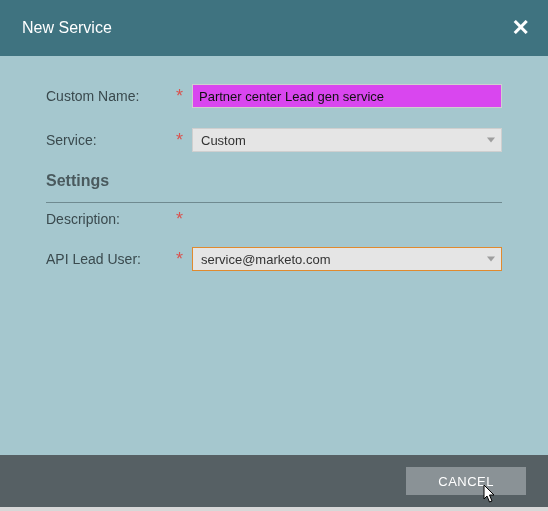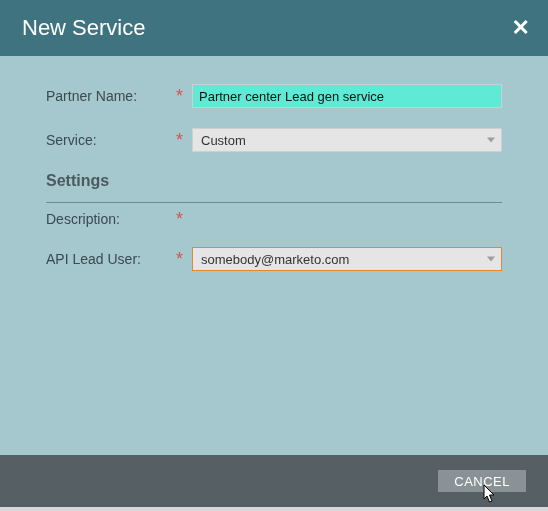--- a/index.html
+++ b/index.html
@@ -21,21 +21,21 @@
   .titlebar {
     background: #3f7380;
     color: #fff;
     height: 56px;
     display: flex;
     align-items: center;
     justify-content: space-between;
     padding: 0 18px 0 22px;
   }
   .titlebar h1 {
-    font-size: 22px;
+    font-size: 16px;
     font-weight: 400;
   }
   .close-x {
     font-size: 22px;
     font-weight: bold;
     cursor: pointer;
     line-height: 1;
   }
   .body {
     flex: 1;
@@ -59,21 +59,21 @@
     text-align: left;
     margin-right: 2px;
   }
   .field {
     flex: 1;
   }
   .text-input {
     width: 100%;
     height: 24px;
     border: 1px solid #cfcfcf;
-    background: #5eead4;
+    background: #d946ef;
     font-size: 13px;
     padding: 2px 6px;
     color: #111;
   }
   .select {
     width: 100%;
     height: 24px;
     border: 1px solid #cfcfcf;
     background: #e5e5e5;
     font-size: 13px;
@@ -108,22 +108,22 @@
   .footer {
     background: #566064;
     height: 52px;
     display: flex;
     align-items: center;
     justify-content: flex-end;
     padding: 0 22px;
     gap: 12px;
   }
   .btn {
-    height: 22px;
-    padding: 0 16px;
+    height: 28px;
+    padding: 0 32px;
     font-size: 13px;
     letter-spacing: 0.5px;
     border: none;
     cursor: pointer;
     color: #fff;
   }
   .btn-cancel {
     background: #8a9296;
   }
   .btn-create {
@@ -148,21 +148,21 @@
 <div class="dialog">
 
   <div class="titlebar">
     <h1>New Service</h1>
     <span class="close-x">✕</span>
   </div>
 
   <div class="body">
 
     <div class="row">
-      <div class="label">Partner Name:</div>
+      <div class="label">Custom Name:</div>
       <div class="req">*</div>
       <div class="field">
         <input type="text" class="text-input" value="Partner center Lead gen service" style="">
       </div>
     </div>
 
     <div class="row">
       <div class="label">Service:</div>
       <div class="req">*</div>
       <div class="field">
@@ -178,21 +178,21 @@
     <div class="row">
       <div class="label">Description:</div>
       <div class="req">*</div>
     </div>
 
     <div class="row">
       <div class="label">API Lead User:</div>
       <div class="req">*</div>
       <div class="field">
         <div class="select active">
-          <span>somebody@marketo.com</span>
+          <span>service@marketo.com</span>
           <span class="caret"></span>
         </div>
       </div>
     </div>
 
   </div>
 
   <div class="footer">
     <button class="btn btn-cancel">CANCEL</button>
   </div>

